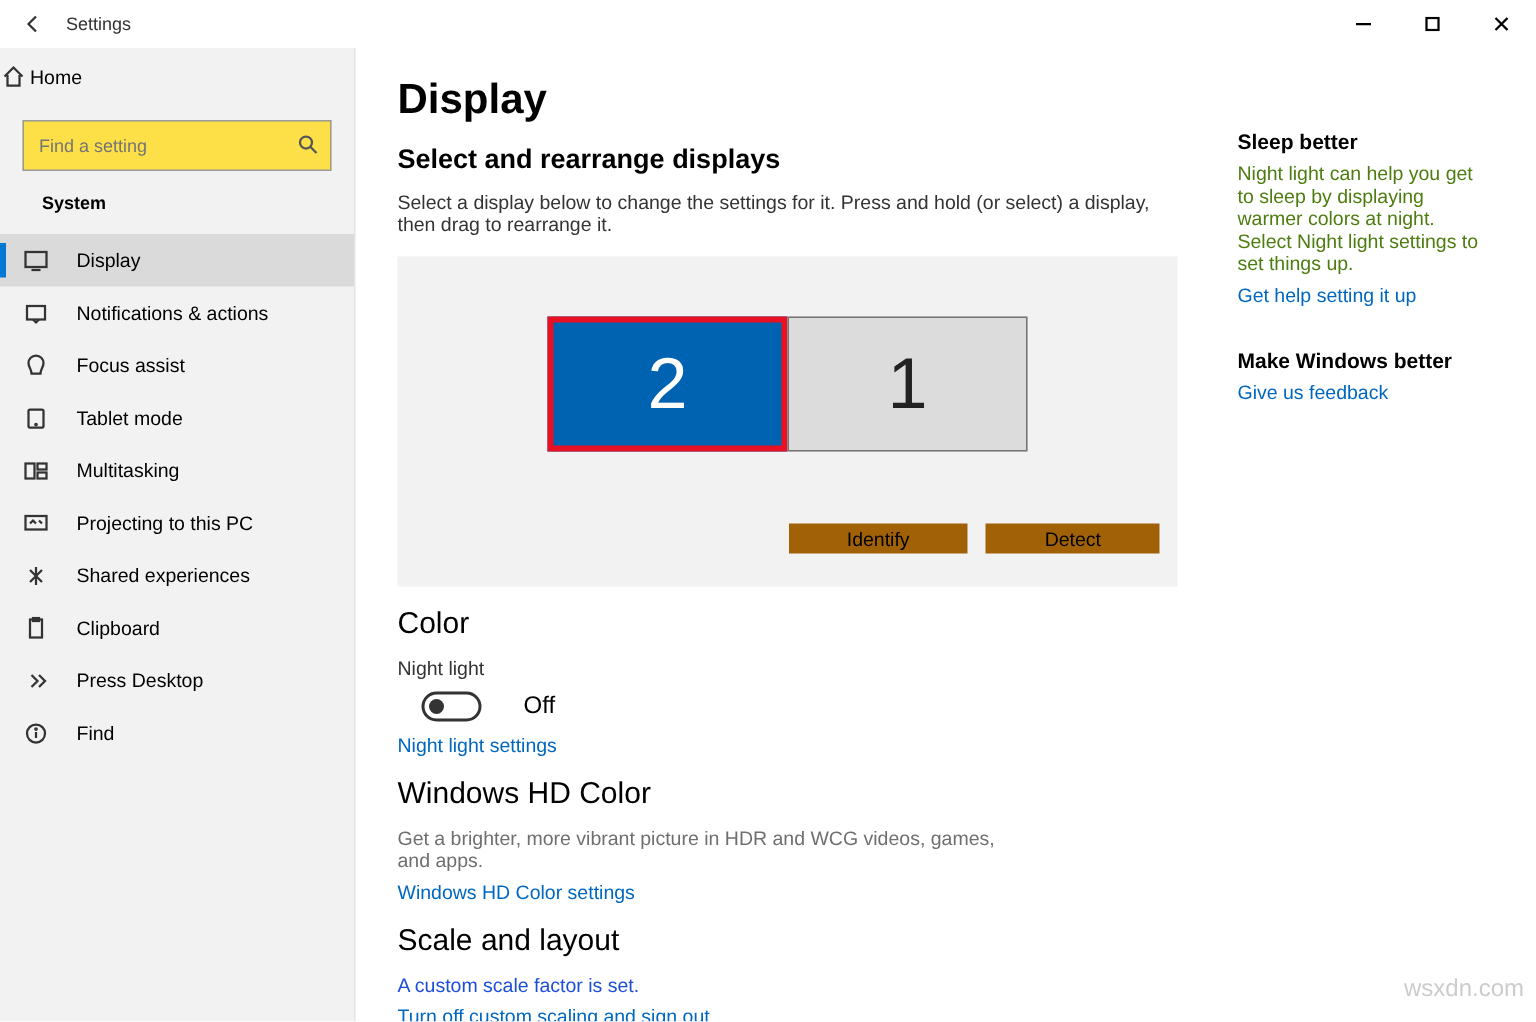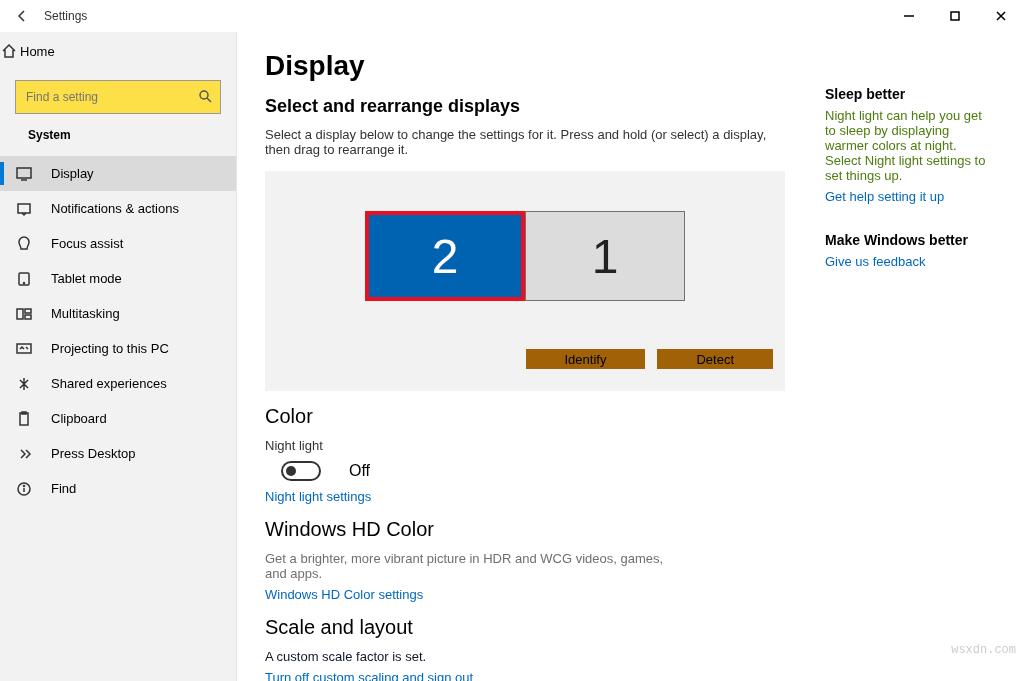--- a/index.html
+++ b/index.html
@@ -38,29 +38,29 @@
 .display { height: 90px; width: 160px; display: flex; align-items: center; justify-content: center; font-size: 48px; font-weight: 300; }
 .display.sel { background: #0063b1; color: #fff; border: 4px solid #e81123; }
 .display.unsel { background: #dcdcdc; color: #222; border: 1px solid #727272; }
 .panel-btns { height: 50px; display: flex; justify-content: flex-end; gap: 12px; padding: 8px 12px; }
 .panel-btns button { background: #a16207; border: none; height: 20px; padding: 0 39px; font-size: 13px; }
 
 .toggle { display: flex; align-items: center; gap: 28px; margin: 8px 16px; }
 .toggle .switch { width: 40px; height: 20px; border-radius: 10px; border: 2px solid #333; position: relative; }
 .toggle .switch::after { content: ""; width: 10px; height: 10px; background: #333; border-radius: 50%; position: absolute; top: 3px; left: 3px; }
 .link { color: #0067c0; font-size: 13px; cursor: pointer; display: block; margin: 6px 0; }
-.warn { color: #0f172a; font-size: 13px; }
+.warn { color: #1d4ed8; font-size: 13px; }
 
 .rightcol { flex: 1; padding-top: 36px; }
 .rh { font-size: 14px; font-weight: 600; margin-bottom: 6px; }
 .rdesc { font-size: 13px; color: #4d7c0f; margin-bottom: 6px; }
 .rightcol .link { margin: 3px 0; }
 .rightcol .group { margin-bottom: 28px; }
 
-.watermark { position: absolute; bottom: 24px; right: 8px; font-size: 12px; color: #ccc; font-family: Liberation Mono, monospace; }
+.watermark { position: absolute; bottom: 12px; right: 8px; font-size: 16px; color: #ccc; }
 
 svg { stroke: currentColor; fill: none; stroke-width: 1.5; }
 </style>
 </head>
 <body>
 
 <div class="titlebar">
   <div class="back">
     <svg width="16" height="16" viewBox="0 0 16 16">
         <path d="M10 3 L5 8 L10 13"></path>

